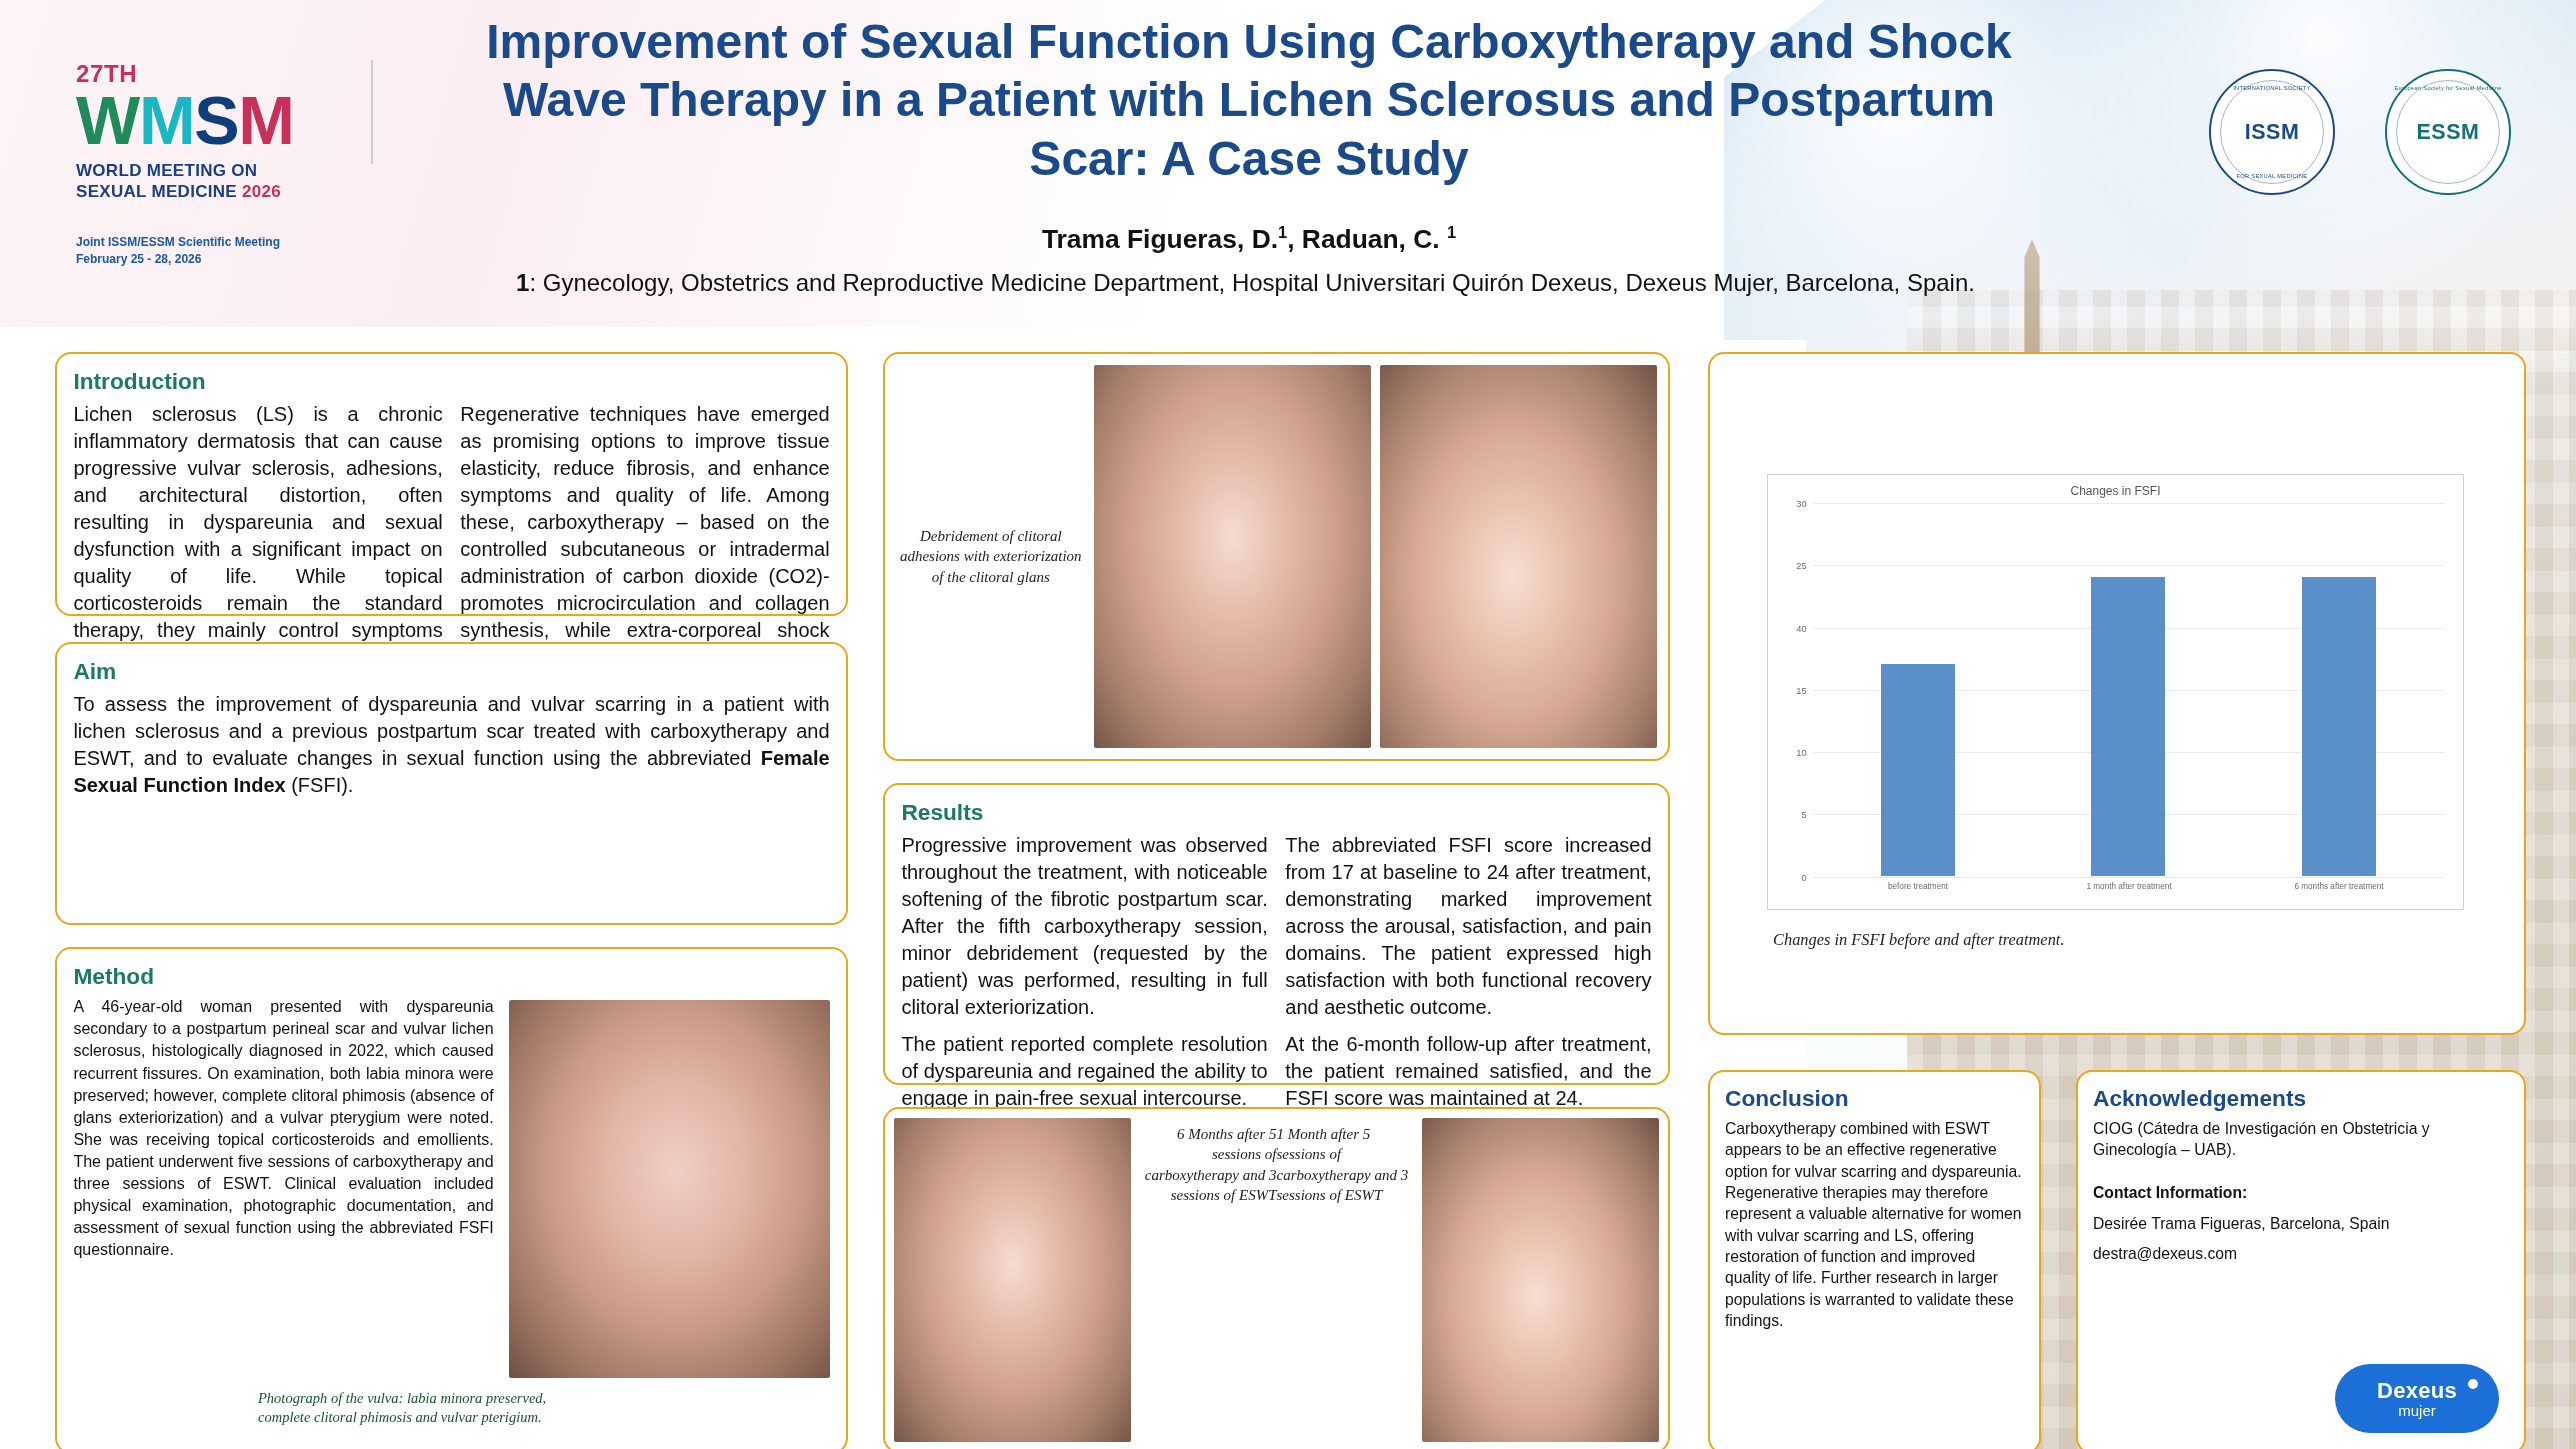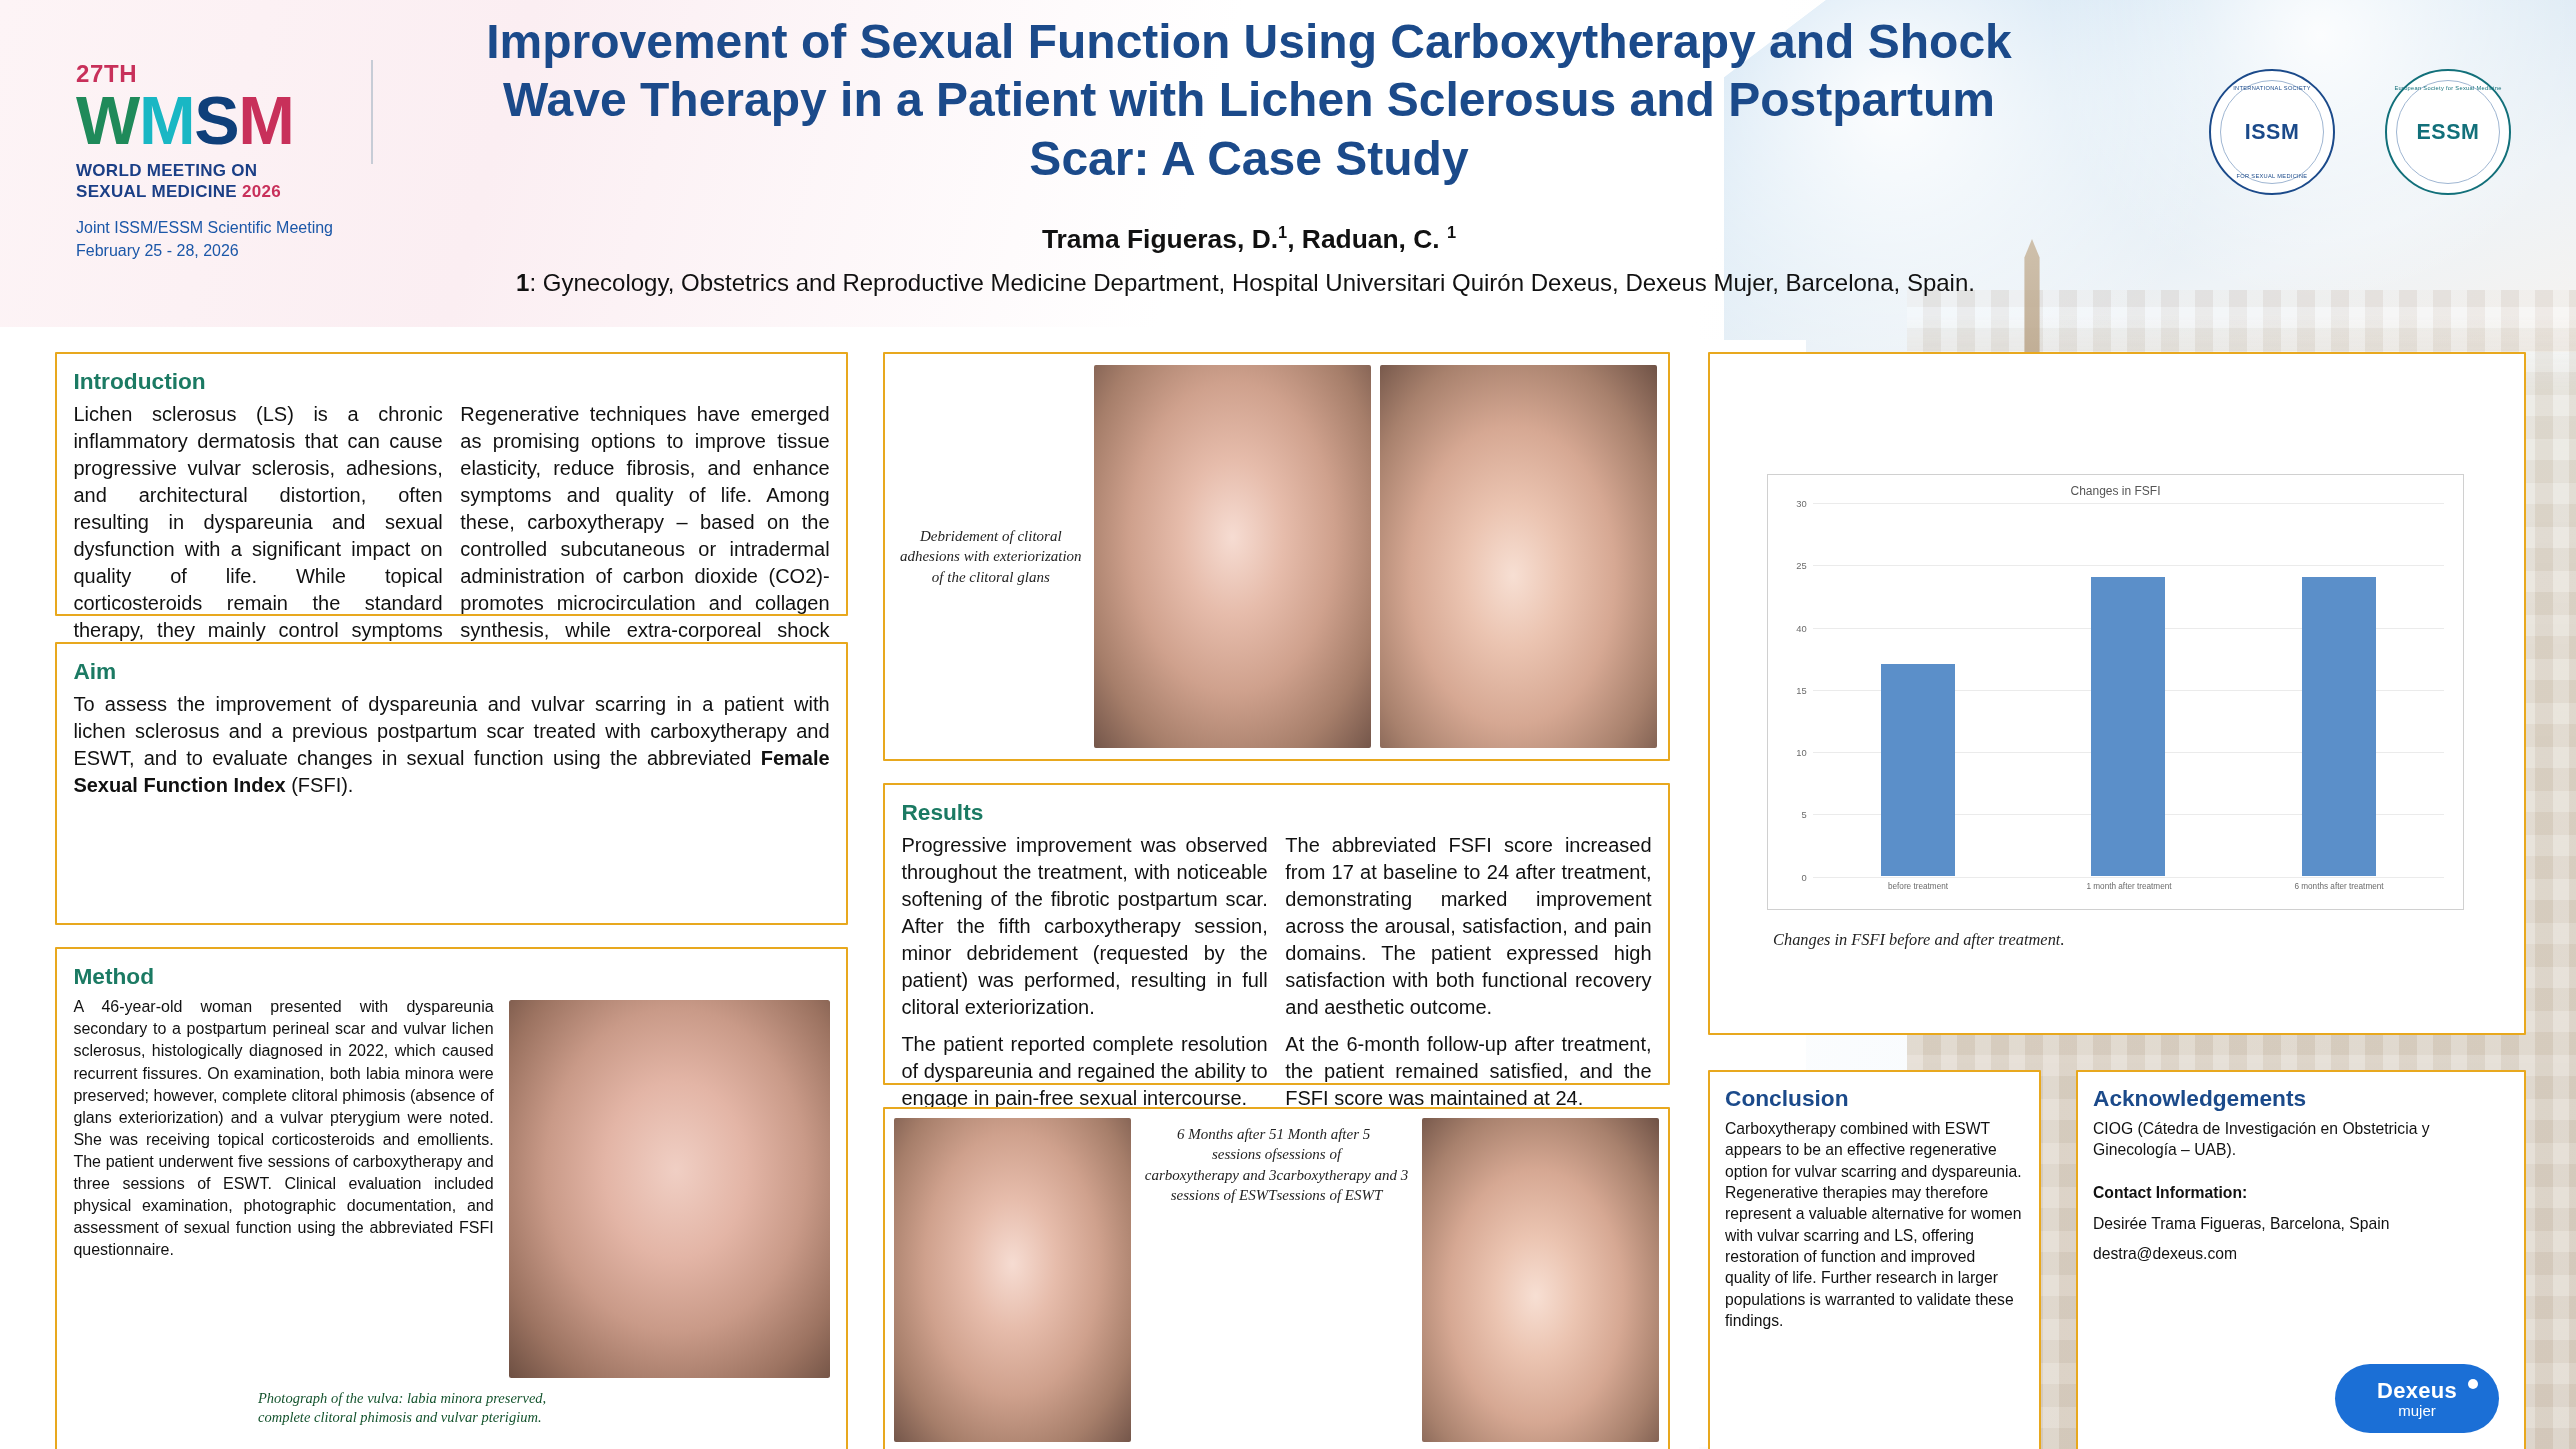--- a/index.html
+++ b/index.html
@@ -102,24 +102,24 @@
   .logo-sub1 {
     font-size: 17px;
     font-weight: bold;
     color: #1b3f86;
     letter-spacing: 0.3px;
     margin-top: 6.3px;
     line-height: 1.25;
   }
   .logo-sub1 .yr { color:#c8305a; }
   .logo-sub2 {
-    font-size: 16px;
-    font-weight: normal;
+    font-size: 12px;
+    font-weight: bold;
     color: #1b57a8;
-    margin-top: 15px;
+    margin-top: 32px;
     line-height: 1.4;
   }
   .logo-divider {
     position: absolute;
     left: 371px;
     top: 60px;
     width: 1.9px;
     height: 104px;
     background: #c7ccd6;
   }
@@ -198,21 +198,21 @@
   }
   .soc-micro.top { top: 14px; }
   .soc-micro.bot { bottom: 14px; }
   .soc-logo.essm .soc-micro { color:#12707a; }
 
   
   .box {
     position: absolute;
     background: #ffffff;
     border: 2.5px solid #e8a81e;
-    border-radius: 1px;
+    border-radius: 16px;
     box-sizing: border-box;
   }
   .box-title {
     font-size: 22.7px;
     font-weight: bold;
     color: #1b7a63;
     margin: 0 0 6.3px 0;
   }
   .body-text {
     font-size: 20px;

